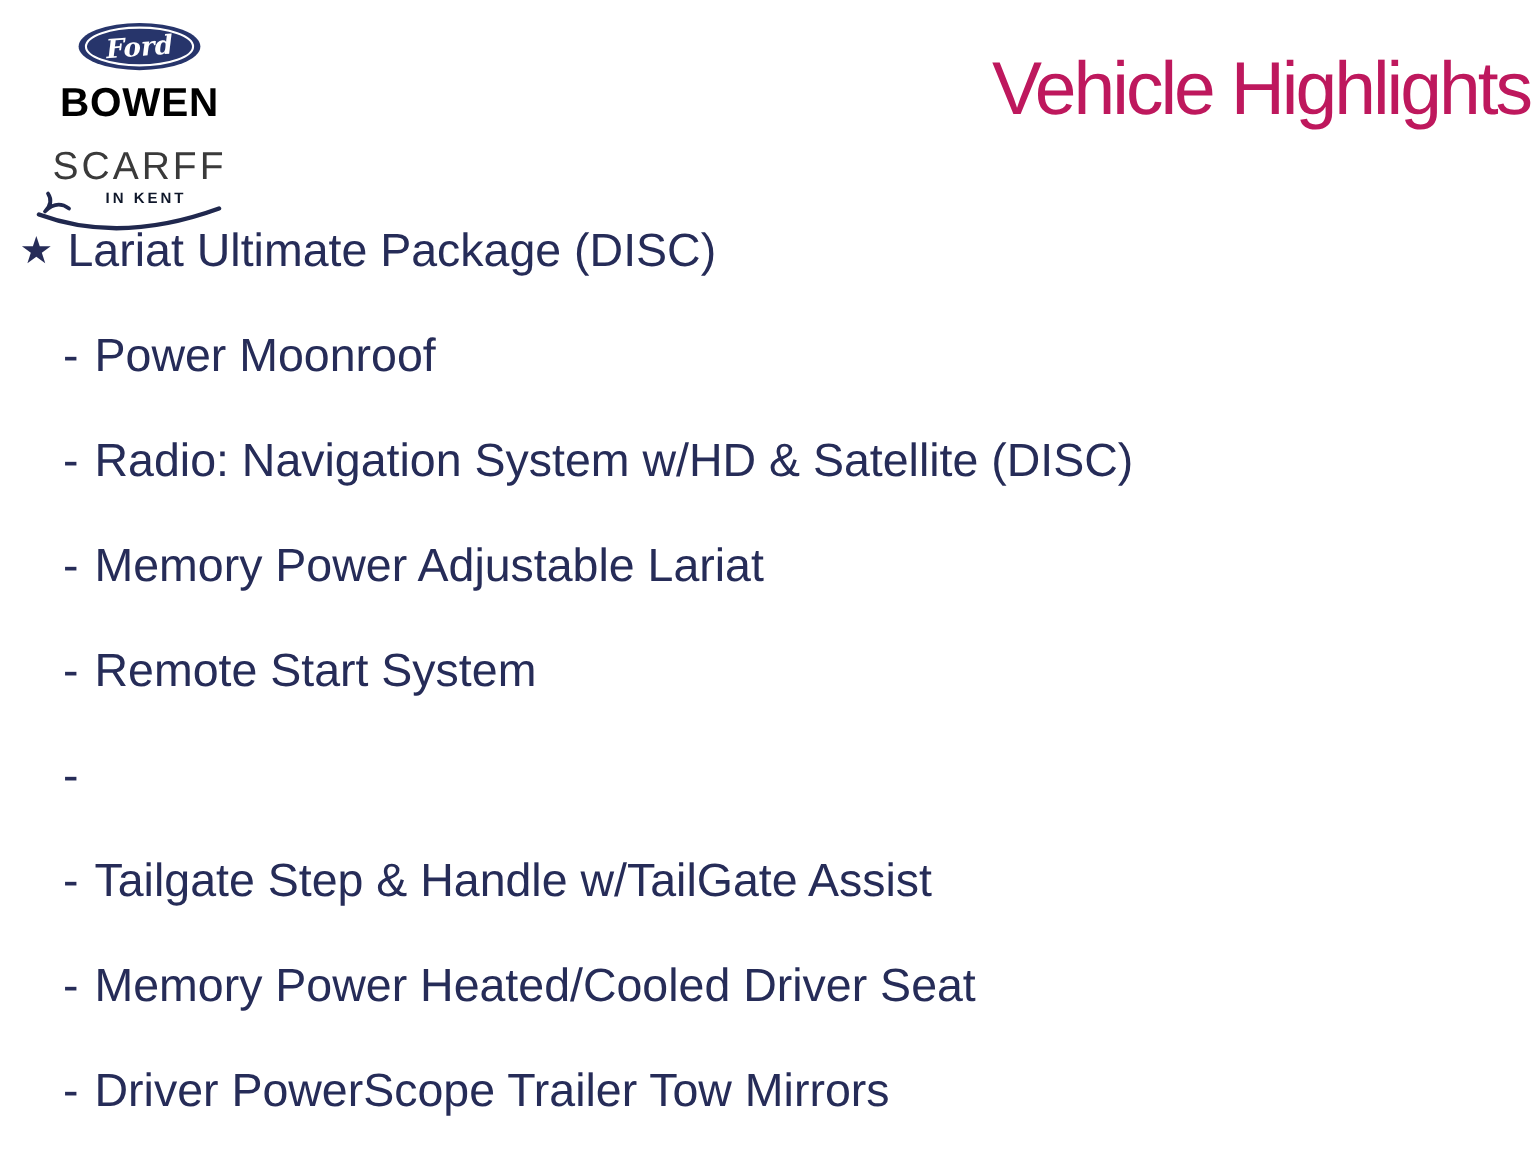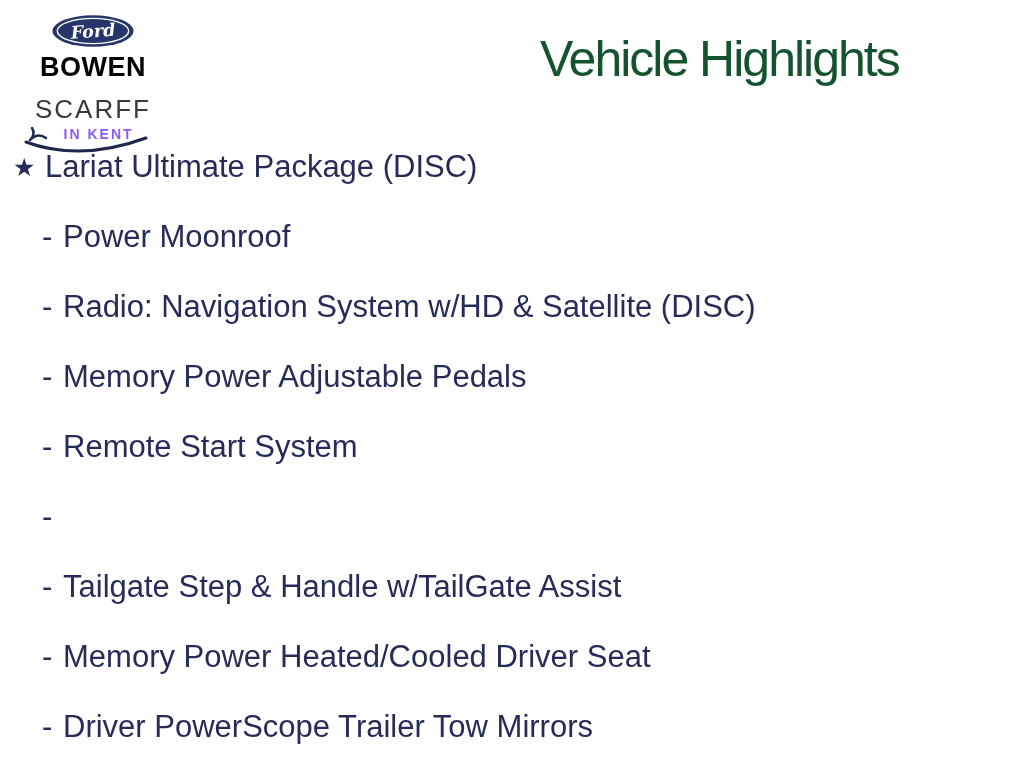--- a/index.html
+++ b/index.html
@@ -43,42 +43,42 @@
   .dealer-line3-wrap {
     position: relative;
     height: 36px;
     margin-top: 2px;
   }
   .dealer-line3 {
     position: absolute;
     left: 50%;
     transform: translateX(-42%);
     top: 2px;
-    font-size: 14px;
+    font-size: 10px;
     font-weight: 800;
     letter-spacing: 2px;
-    color: #8b5cf6;
+    color: #0f172a;
     white-space: nowrap;
   }
   .swoosh {
     position: absolute;
     left: 10px;
     top: 0;
   }
 
   .title {
     position: absolute;
     top: 30px;
     left: 540px;
     width: 480px;
-    text-align: left;
+    text-align: right;
     font-size: 50px;
     letter-spacing: -2px;
     font-weight: 500;
-    color: #14532d;
+    color: #be185d;
     white-space: nowrap;
   }
 
   
   .list {
     position: absolute;
     top: 132px;
     left: 0;
     width: 1024px;
   }
@@ -141,21 +141,21 @@
       <span>Power Moonroof</span>
     </div>
 
     <div class="row sub-level">
       <span class="dash">-</span>
       <span>Radio: Navigation System w/HD &amp; Satellite (DISC)</span>
     </div>
 
     <div class="row sub-level">
       <span class="dash">-</span>
-      <span>Memory Power Adjustable Pedals</span>
+      <span>Memory Power Adjustable Lariat</span>
     </div>
 
     <div class="row sub-level">
       <span class="dash">-</span>
       <span>Remote Start System</span>
     </div>
 
     <div class="row sub-level">
       <span class="dash">-</span>
     </div>

